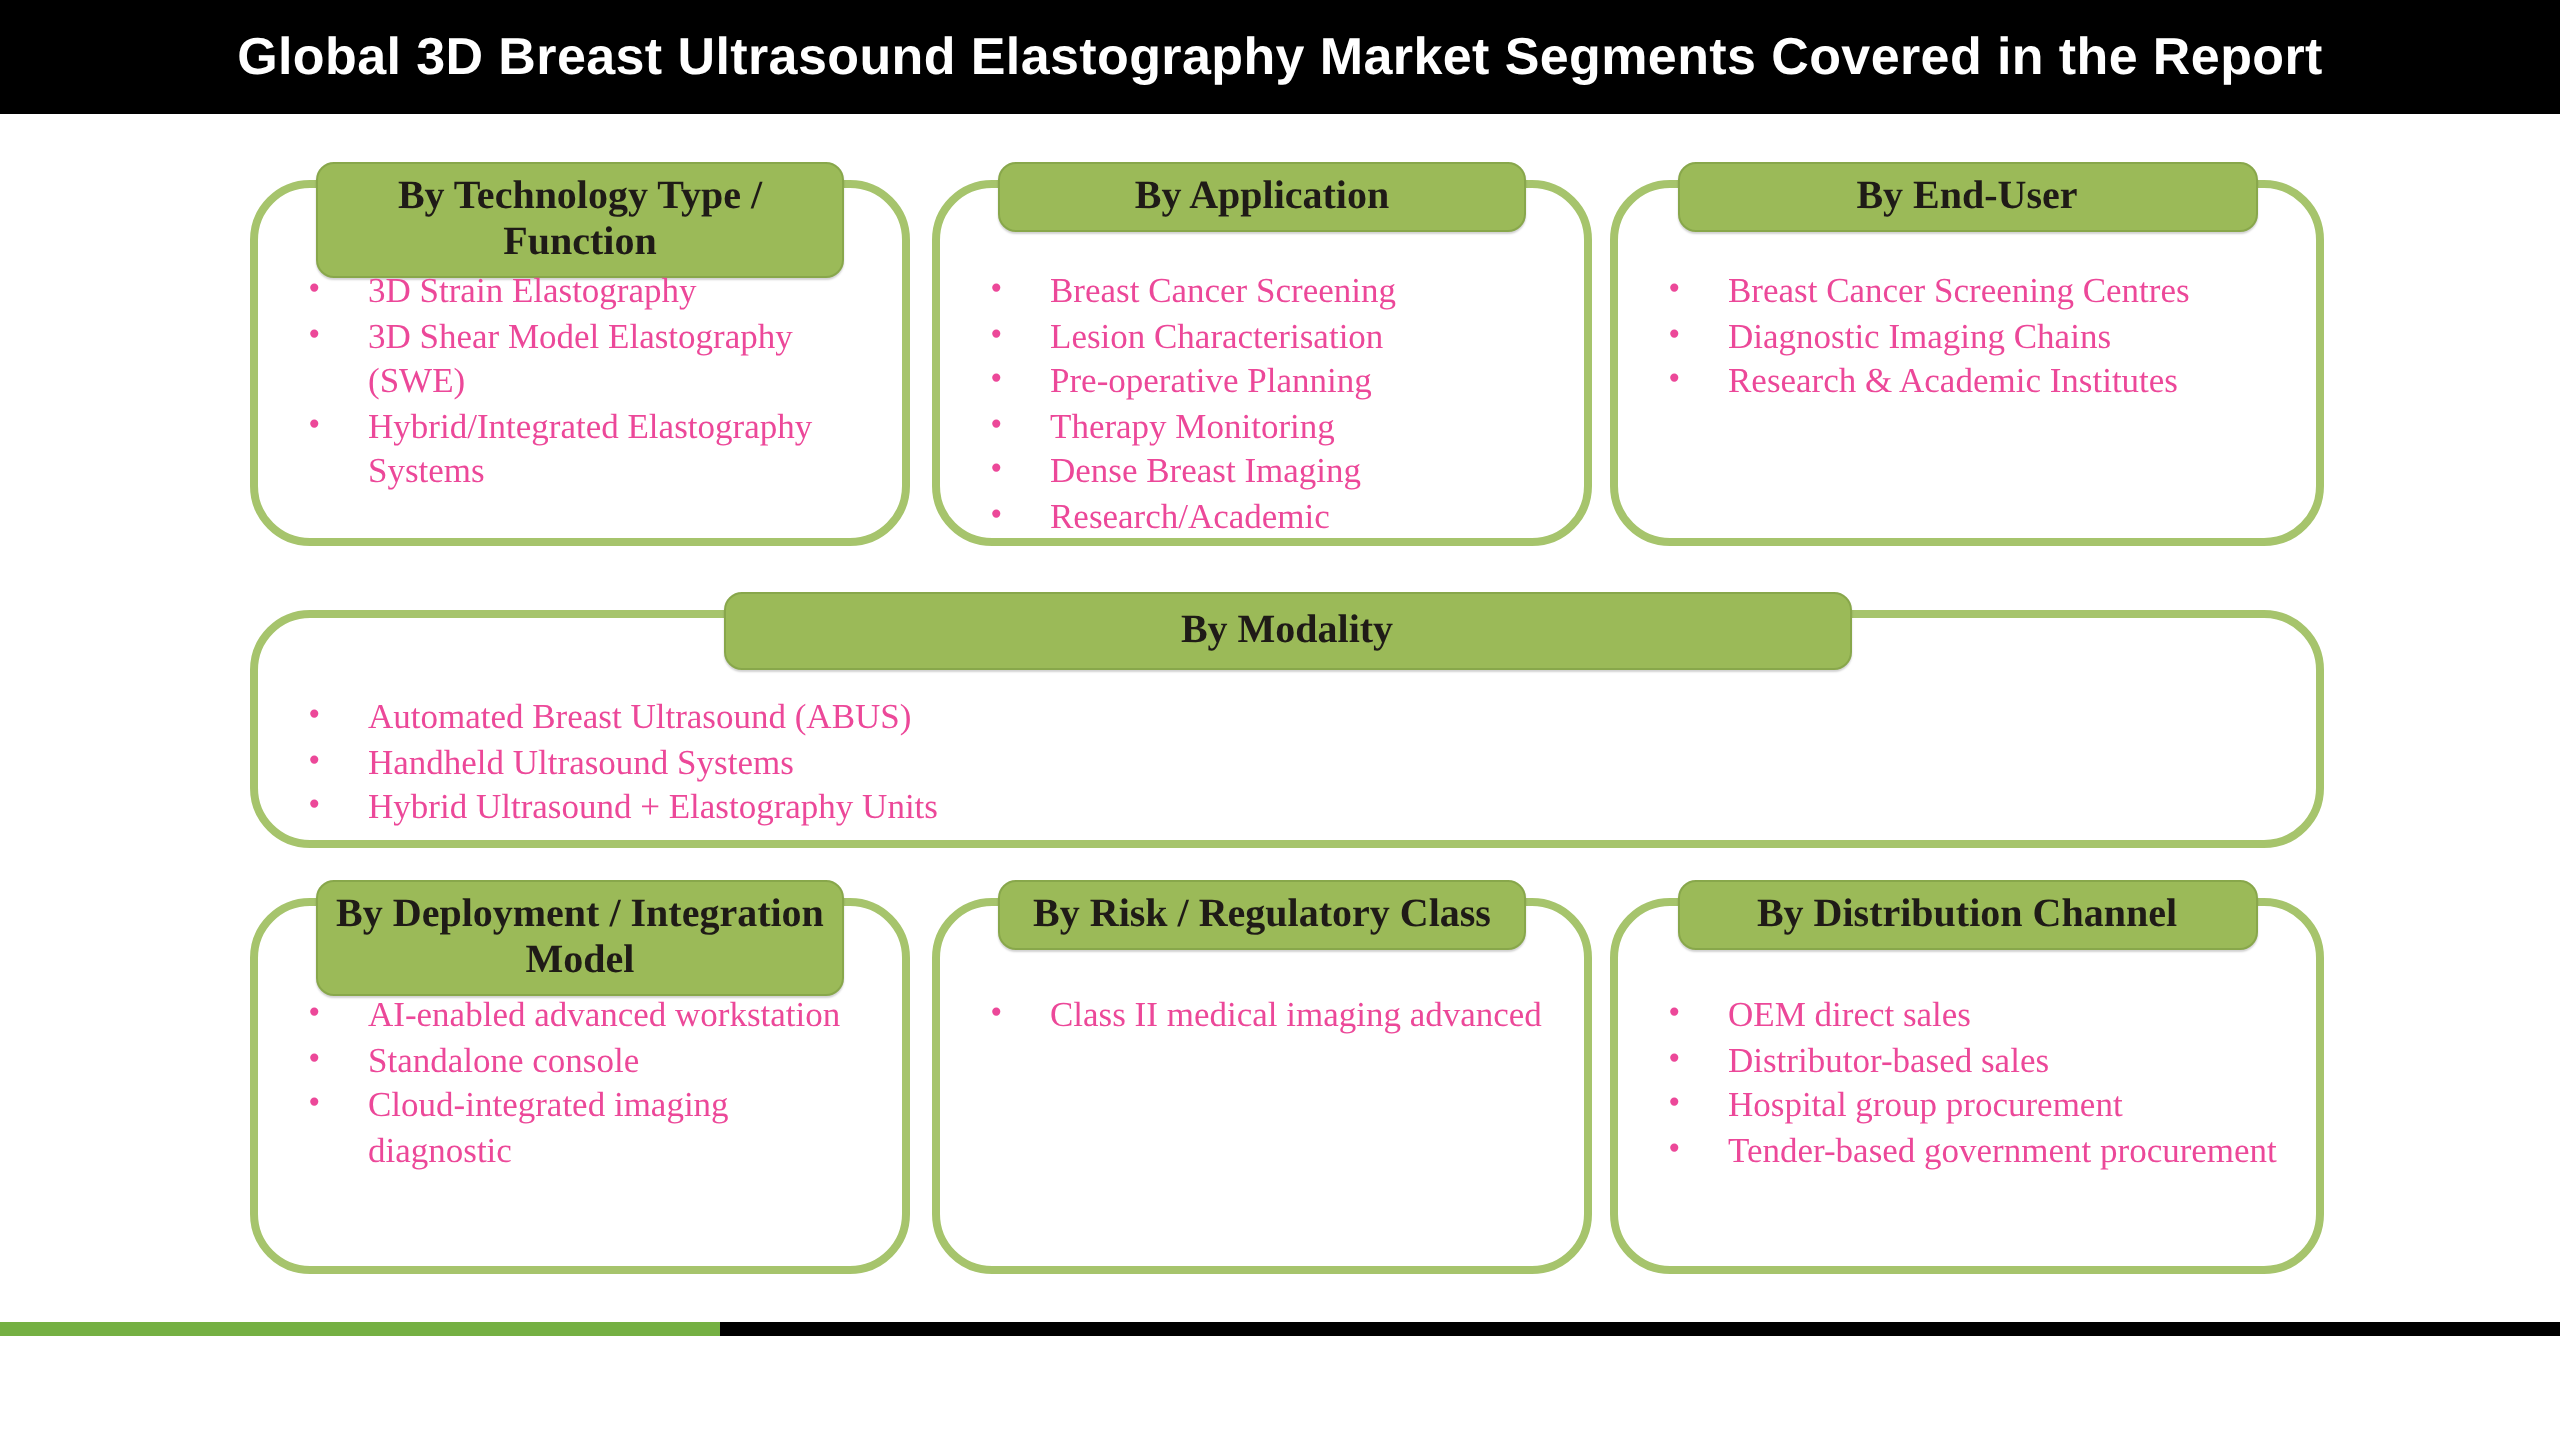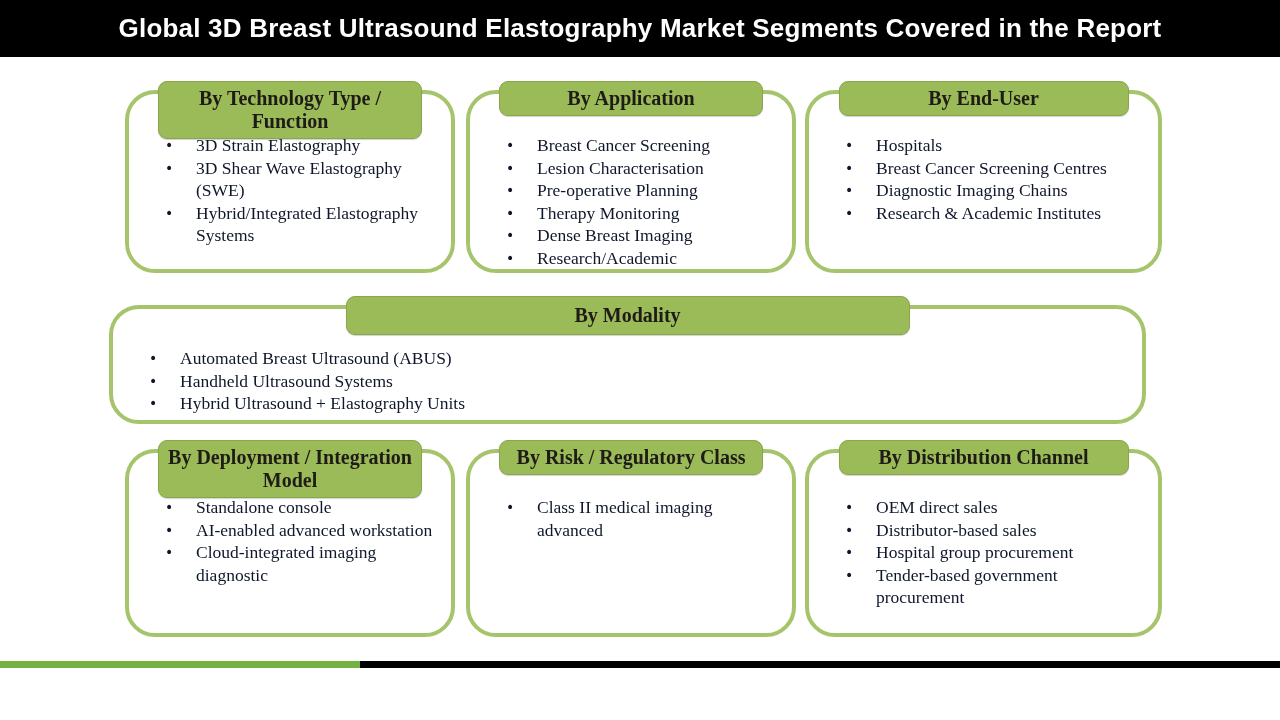--- a/index.html
+++ b/index.html
@@ -30,34 +30,34 @@
     box-sizing:border-box; padding:5px 4px;
     text-align:center; color:#1f1b17;
     font-weight:bold; font-size:20px; line-height:23px;
     box-shadow:0 1px 1px rgba(0,0,0,0.18);
   }
   .pill-w264 { width:264px; }
   .pill-w290 { width:290px; }
   .pill-w564 { width:564px; padding-top:7px; padding-bottom:7px; }
 
   .seg-list {
-    list-style:none; margin:40px 0 0 12px; padding:0 14px 0 0;
-    font-size:17.5px; line-height:22.5px; color:#0f172a;
+    list-style:none; margin:40px 0 0 0; padding:0 14px 0 0;
+    font-size:17.5px; line-height:22.5px; color:#ec4899;
   }
   .seg-list li { position:relative; padding-left:55px; }
   .seg-list li::before {
     content:"\2022"; position:absolute; left:24px; top:0;
     font-family:"DejaVu Sans", sans-serif; font-size:14px;
   }
 
   
   #box-technology   { left:125px; top:90px;  width:330px;  height:183px; }
   #box-application  { left:466px; top:90px;  width:330px;  height:183px; }
   #box-enduser      { left:805px; top:90px;  width:357px;  height:183px; }
-  #box-modality     { left:109px; top:305px; width:1037px; height:119px; }
+  #box-modality     { left:125px; top:305px; width:1037px; height:119px; }
   #box-deployment   { left:125px; top:449px; width:330px;  height:188px; }
   #box-risk         { left:466px; top:449px; width:330px;  height:188px; }
   #box-distribution { left:805px; top:449px; width:357px;  height:188px; }
   #box-modality .seg-list { margin-top:38px; }
   #box-deployment .seg-list, #box-risk .seg-list, #box-distribution .seg-list { margin-top:43px; }
 
   
   .footer {
     position:absolute; left:0; top:661px; width:1280px; height:59px;
     background:#000000;
@@ -87,61 +87,60 @@
 <div class="page">
 
   <header class="title-bar">
     <h1>Global 3D Breast Ultrasound Elastography Market Segments Covered in the Report</h1>
   </header>
 
   <section class="seg-box" id="box-technology">
     <div class="seg-pill pill-w264">By Technology Type / Function</div>
     <ul class="seg-list">
       <li>3D Strain Elastography</li>
-      <li>3D Shear Wave Elastography (SWE)</li>
+      <li>3D Shear Model Elastography (SWE)</li>
       <li>Hybrid/Integrated Elastography Systems</li>
     </ul>
   </section>
 
   <section class="seg-box" id="box-application">
     <div class="seg-pill pill-w264">By Application</div>
     <ul class="seg-list">
       <li>Breast Cancer Screening</li>
       <li>Lesion Characterisation</li>
       <li>Pre-operative Planning</li>
       <li>Therapy Monitoring</li>
       <li>Dense Breast Imaging</li>
       <li>Research/Academic</li>
     </ul>
   </section>
 
   <section class="seg-box" id="box-enduser">
     <div class="seg-pill pill-w290">By End-User</div>
     <ul class="seg-list">
-      <li>Hospitals</li>
       <li>Breast Cancer Screening Centres</li>
       <li>Diagnostic Imaging Chains</li>
       <li>Research &amp; Academic Institutes</li>
     </ul>
   </section>
 
   <section class="seg-box" id="box-modality">
     <div class="seg-pill pill-w564">By Modality</div>
     <ul class="seg-list">
       <li>Automated Breast Ultrasound (ABUS)</li>
       <li>Handheld Ultrasound Systems</li>
       <li>Hybrid Ultrasound + Elastography Units</li>
     </ul>
   </section>
 
   <section class="seg-box" id="box-deployment">
     <div class="seg-pill pill-w264">By Deployment / Integration Model</div>
     <ul class="seg-list">
+      <li>AI-enabled advanced workstation</li>
       <li>Standalone console</li>
-      <li>AI-enabled advanced workstation</li>
       <li>Cloud-integrated imaging diagnostic</li>
     </ul>
   </section>
 
   <section class="seg-box" id="box-risk">
     <div class="seg-pill pill-w264">By Risk / Regulatory Class</div>
     <ul class="seg-list">
       <li>Class II medical imaging advanced</li>
     </ul>
   </section>

